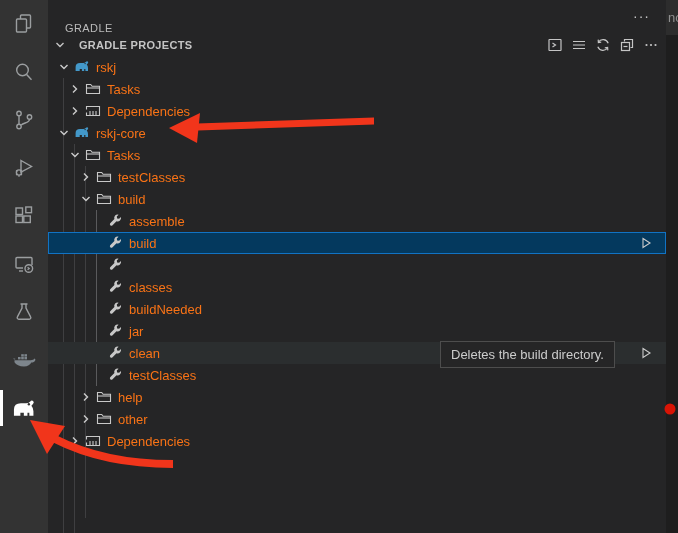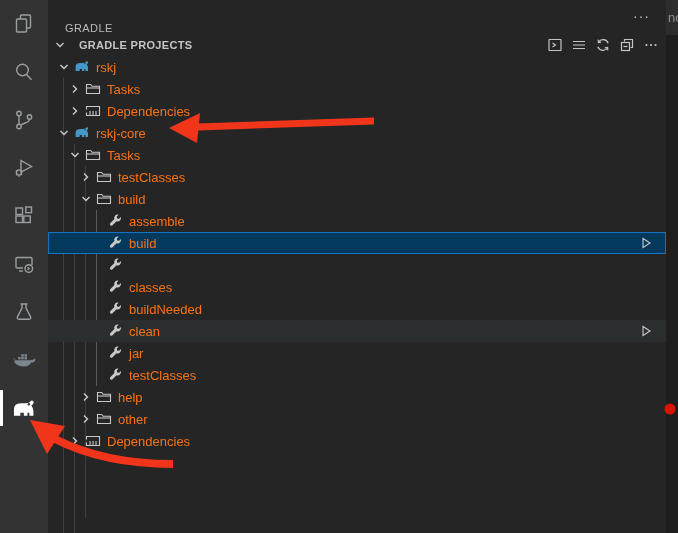--- a/index.html
+++ b/index.html
@@ -452,20 +452,36 @@
       </span>
       <span class="row-icon">
 
         <svg class="ico ico-task show" width="16" height="16" viewBox="0 0 16 16" fill="#c8c8c8">
           <path d="M13.9 4 a3.4 3.4 0 0 1 -4.4 4.2 L5.3 12.4 a1.5 1.5 0 0 1 -2.1 -2.1 L7.4 6.1 a3.4 3.4 0 0 1 4.2 -4.4 L9.8 3.5 l0.3 2 2 0.3 Z"></path>
         </svg>
       </span>
       <span class="row-label">buildNeeded</span>
 
     </div>
+        <div class="tree-row">
+      <span class="indent" style="width: 41px;"></span>
+      <span class="chev hidden-slot">
+        <svg width="16" height="16" viewBox="0 0 16 16" fill="none" stroke="currentColor" stroke-width="1.4">
+          <path d="M6 4.5 L9.5 8 L6 11.5"></path>
+        </svg>
+      </span>
+      <span class="row-icon">
+
+        <svg class="ico ico-task show" width="16" height="16" viewBox="0 0 16 16" fill="#c8c8c8">
+          <path d="M13.9 4 a3.4 3.4 0 0 1 -4.4 4.2 L5.3 12.4 a1.5 1.5 0 0 1 -2.1 -2.1 L7.4 6.1 a3.4 3.4 0 0 1 4.2 -4.4 L9.8 3.5 l0.3 2 2 0.3 Z"></path>
+        </svg>
+      </span>
+      <span class="row-label">jar</span>
+
+    </div>
         <div class="tree-row hovered has-play">
       <span class="indent" style="width: 41px;"></span>
       <span class="chev hidden-slot">
         <svg width="16" height="16" viewBox="0 0 16 16" fill="none" stroke="currentColor" stroke-width="1.4">
           <path d="M6 4.5 L9.5 8 L6 11.5"></path>
         </svg>
       </span>
       <span class="row-icon">
 
         <svg class="ico ico-task show" width="16" height="16" viewBox="0 0 16 16" fill="#c8c8c8">
@@ -485,36 +501,20 @@
         <svg width="16" height="16" viewBox="0 0 16 16" fill="none" stroke="currentColor" stroke-width="1.4">
           <path d="M6 4.5 L9.5 8 L6 11.5"></path>
         </svg>
       </span>
       <span class="row-icon">
 
         <svg class="ico ico-task show" width="16" height="16" viewBox="0 0 16 16" fill="#c8c8c8">
           <path d="M13.9 4 a3.4 3.4 0 0 1 -4.4 4.2 L5.3 12.4 a1.5 1.5 0 0 1 -2.1 -2.1 L7.4 6.1 a3.4 3.4 0 0 1 4.2 -4.4 L9.8 3.5 l0.3 2 2 0.3 Z"></path>
         </svg>
       </span>
-      <span class="row-label">jar</span>
-
-    </div>
-        <div class="tree-row">
-      <span class="indent" style="width: 41px;"></span>
-      <span class="chev hidden-slot">
-        <svg width="16" height="16" viewBox="0 0 16 16" fill="none" stroke="currentColor" stroke-width="1.4">
-          <path d="M6 4.5 L9.5 8 L6 11.5"></path>
-        </svg>
-      </span>
-      <span class="row-icon">
-
-        <svg class="ico ico-task show" width="16" height="16" viewBox="0 0 16 16" fill="#c8c8c8">
-          <path d="M13.9 4 a3.4 3.4 0 0 1 -4.4 4.2 L5.3 12.4 a1.5 1.5 0 0 1 -2.1 -2.1 L7.4 6.1 a3.4 3.4 0 0 1 4.2 -4.4 L9.8 3.5 l0.3 2 2 0.3 Z"></path>
-        </svg>
-      </span>
       <span class="row-label">testClasses</span>
 
     </div>
         <div class="tree-row">
       <span class="indent" style="width: 30px;"></span>
       <span class="chev">
         <svg width="16" height="16" viewBox="0 0 16 16" fill="none" stroke="currentColor" stroke-width="1.4">
           <path d="M6 4.5 L9.5 8 L6 11.5"></path>
         </svg>
       </span>
@@ -567,20 +567,23 @@
     </div>
       </div>
   </div>
 
   <div class="editor-strip">
     <div class="editor-tab">
       <span>no</span>
     </div>
   </div>
 
+  <div class="tooltip">
+    <span>Deletes the build directory.</span>
+  </div>
 
   <svg class="overlay" width="678" height="533" viewBox="0 0 678 533">
     <g fill="#f1351b">
       <path d="M374 117.5 L197 123.5 L197.8 130.5 L374 124.5 Z"></path>
       <polygon points="169,128 200,113 197,143"></polygon>
     </g>
     <g>
       <path d="M173 464 Q104 464 55 439" fill="none" stroke="#f1351b" stroke-width="8"></path>
       <polygon points="30,420 65,426 47,454" fill="#f1351b"></polygon>
     </g>

